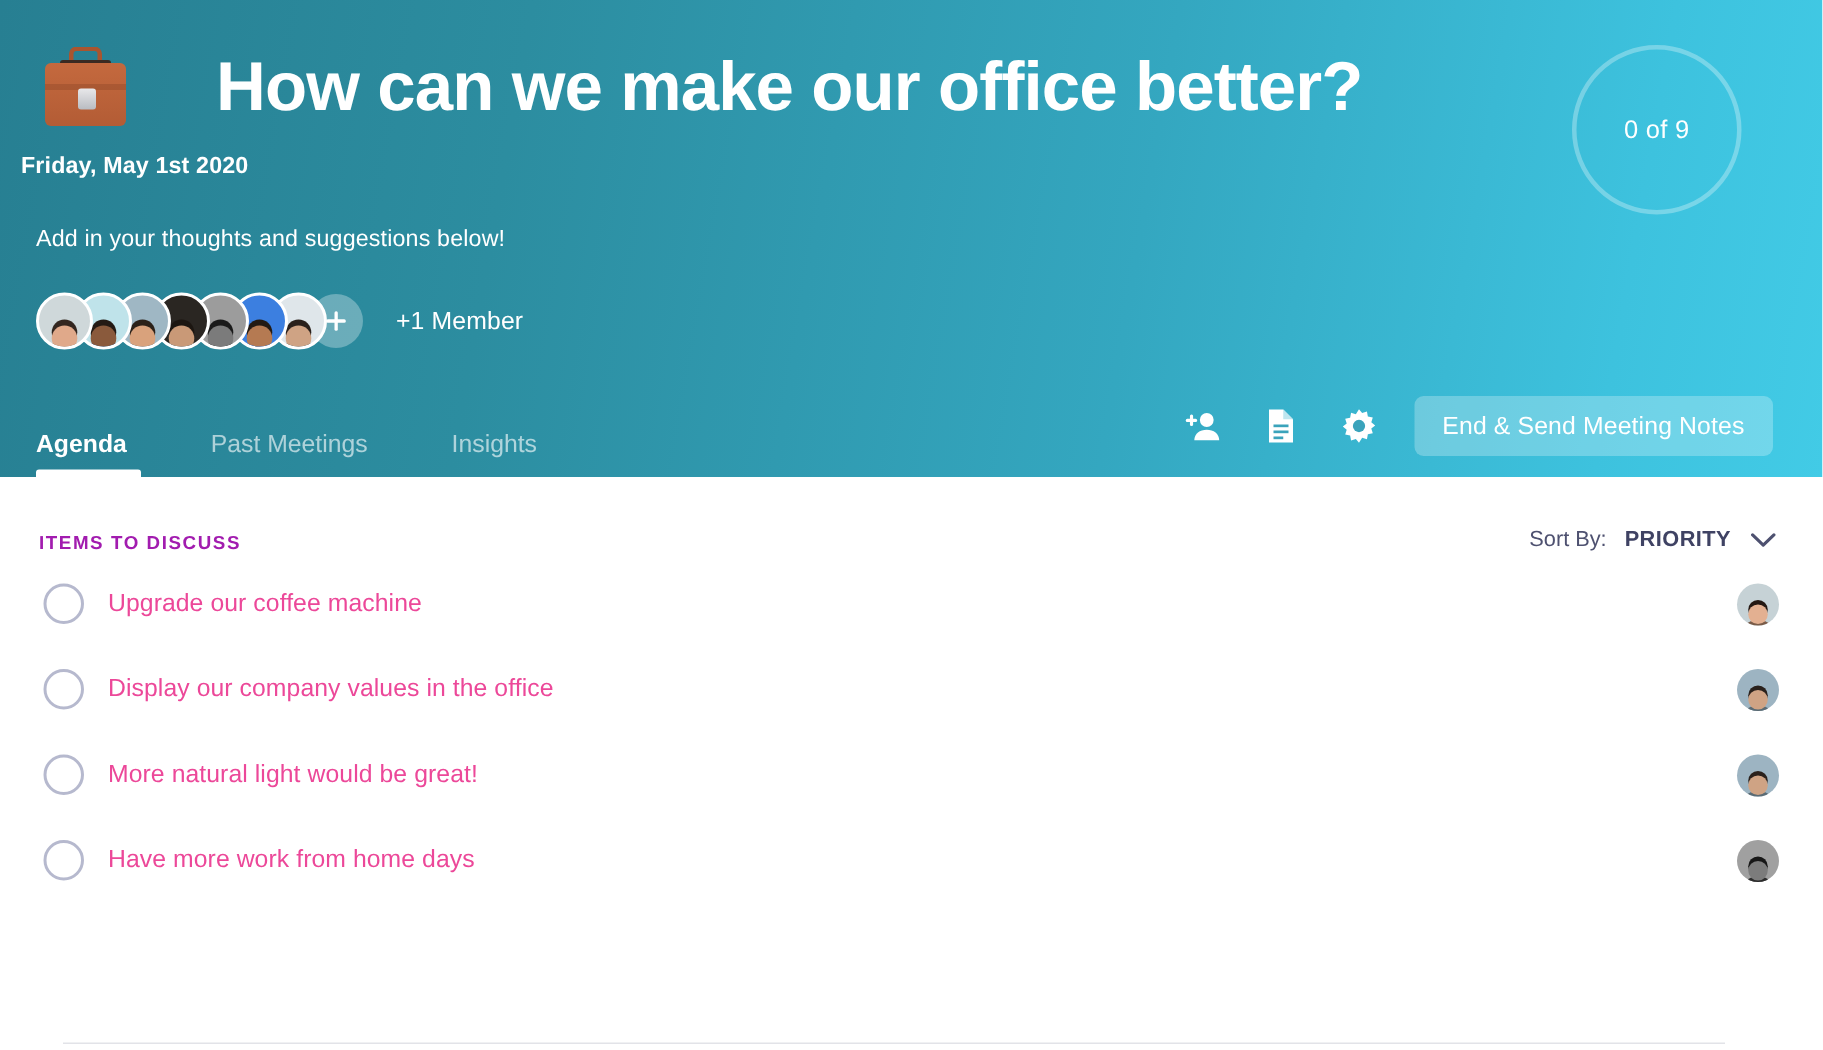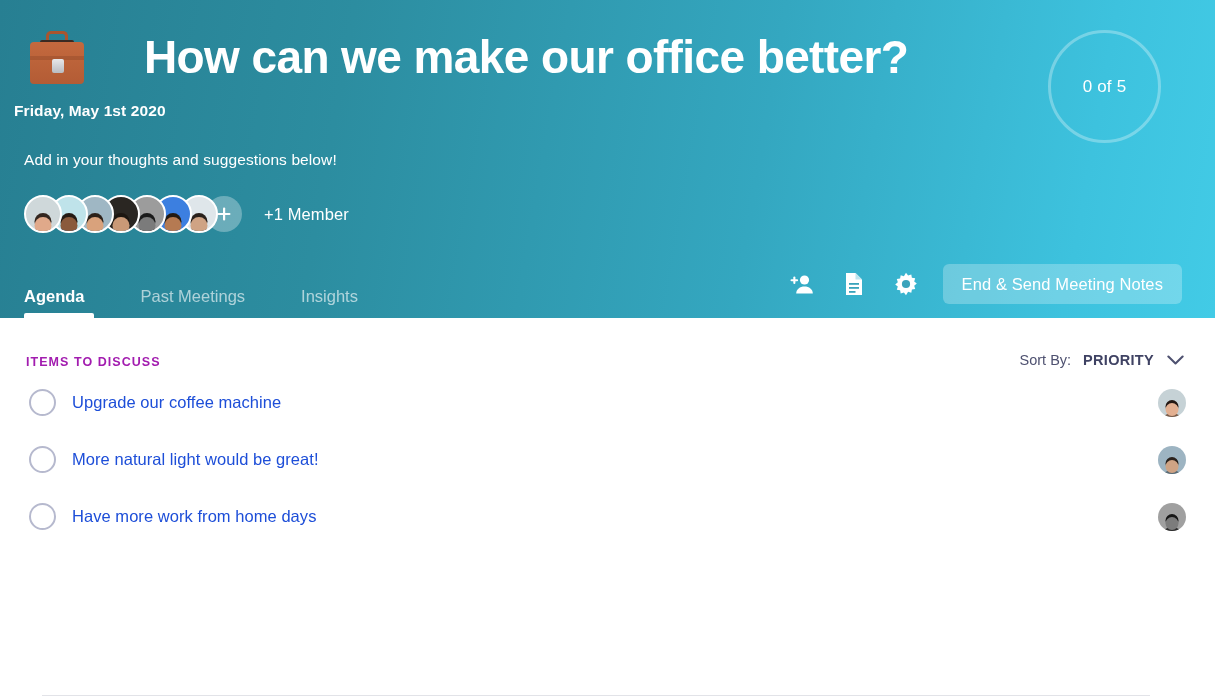--- a/index.html
+++ b/index.html
@@ -323,21 +323,21 @@
     height: 27px;
     border-radius: 50%;
     border: 2px solid #b6b9ce;
     flex: 0 0 auto;
     margin-right: 16px;
     background: transparent;
     cursor: pointer;
   }
   .item-text {
     font-size: 16.5px;
-    color: #1d4ed8;
+    color: #ec4899;
     letter-spacing: .05px;
     flex: 1 1 auto;
   }
   .item-avatar {
     width: 28px;
     height: 28px;
     border-radius: 50%;
     flex: 0 0 auto;
     overflow: hidden;
     position: relative;
@@ -383,21 +383,21 @@
       <div class="bc-flap"></div>
       <div class="bc-latch"></div>
     </div>
     <div class="page-title">How can we make our office better?</div>
   </div>
 
   <div class="meeting-date">Friday, May 1st 2020</div>
   <div class="meeting-subtitle">Add in your thoughts and suggestions below!</div>
 
   <div class="progress-ring">
-    <span class="progress-ring-label">0 of 5</span>
+    <span class="progress-ring-label">0 of 9</span>
   </div>
 
   <div class="members-row">
     <div id="member-avatars" style="display:flex;align-items:center;">
         <div class="member-avatar" style="background: rgb(207, 216, 218); z-index: 10;">
           <span class="torso" style="background:#a0785f"></span>
           <span class="face" style="background:#e0a98a;box-shadow:0 -4px 0 0 #33261f"></span>
         </div>
         <div class="member-avatar" style="background: rgb(191, 227, 234); z-index: 9;">
           <span class="torso" style="background:#1f4f96"></span>
@@ -488,20 +488,28 @@
       <div class="list-item">
         <div class="item-checkbox"></div>
         <div class="item-text">Upgrade our coffee machine</div>
         <div class="item-avatar" style="background: rgb(198, 210, 214);">
           <span class="torso" style="background:#7a5c49"></span>
           <span class="face" style="background:#e3b091;box-shadow:0 -3px 0 0 #241813"></span>
         </div>
       </div>
       <div class="list-item">
         <div class="item-checkbox"></div>
+        <div class="item-text">Display our company values in the office</div>
+        <div class="item-avatar" style="background: rgb(157, 180, 194);">
+          <span class="torso" style="background:#5b6b74"></span>
+          <span class="face" style="background:#cfa384;box-shadow:0 -3px 0 0 #2a211c"></span>
+        </div>
+      </div>
+      <div class="list-item">
+        <div class="item-checkbox"></div>
         <div class="item-text">More natural light would be great!</div>
         <div class="item-avatar" style="background: rgb(157, 180, 194);">
           <span class="torso" style="background:#5b6b74"></span>
           <span class="face" style="background:#cfa384;box-shadow:0 -3px 0 0 #2a211c"></span>
         </div>
       </div>
       <div class="list-item">
         <div class="item-checkbox"></div>
         <div class="item-text">Have more work from home days</div>
         <div class="item-avatar" style="background: rgb(160, 160, 160);">

